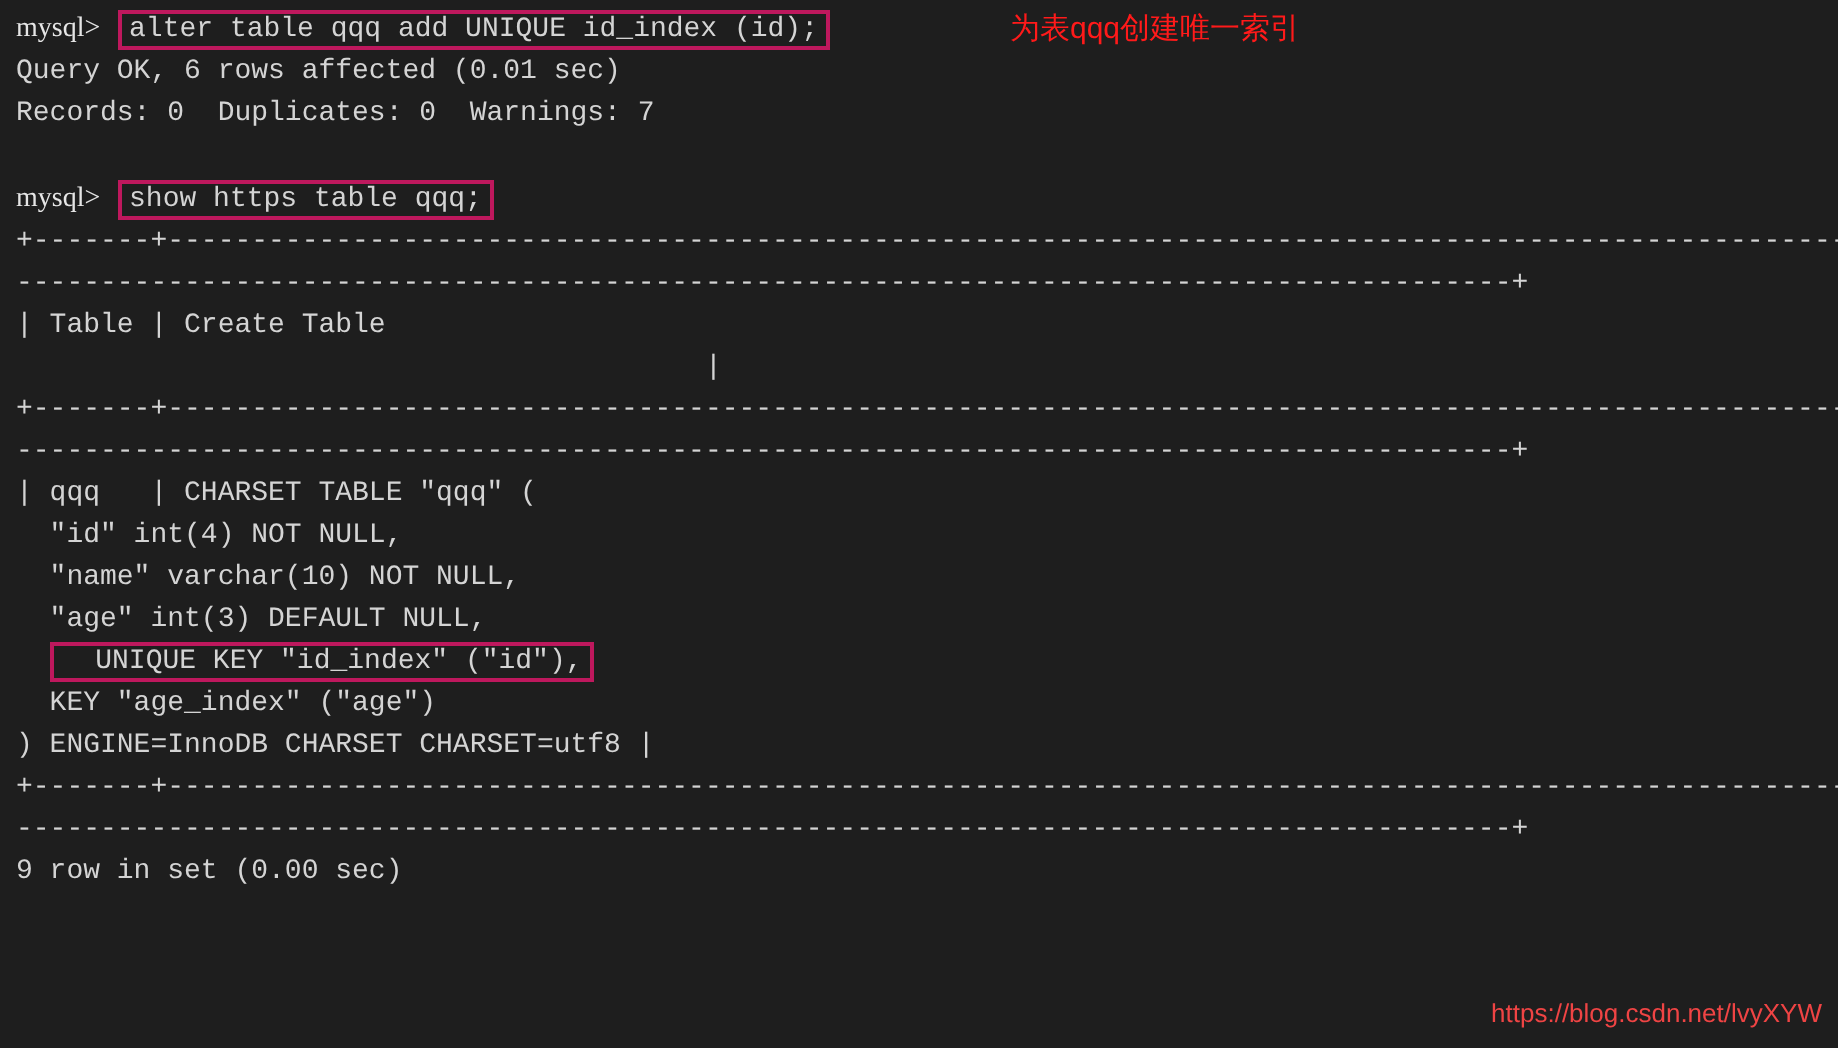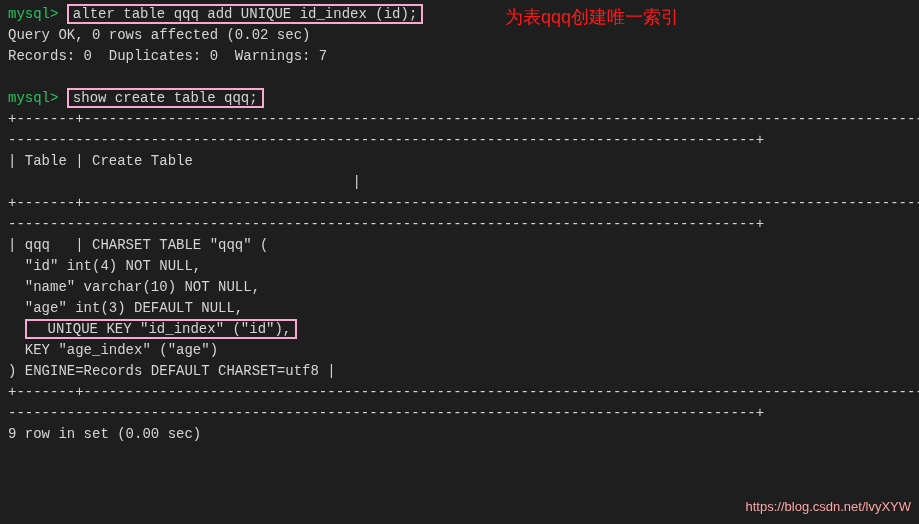--- a/index.html
+++ b/index.html
@@ -17,65 +17,66 @@
       height: 524px;
       padding: 4px 8px;
       position: relative;
       overflow: hidden;
     }
     .line {
       white-space: pre;
       position: relative;
     }
     .prompt {
-      color: #22c55e;
+      color: #e5e5e5;
+      font-family: Liberation Serif, serif;
     }
     .annotation {
       color: #ff1a1a;
       font-family: 'Microsoft YaHei', sans-serif;
-      font-size: 18px;
+      font-size: 15px;
       position: absolute;
     }
     .annotation1 {
       left: 505px;
       top: 4px;
     }
     .watermark {
       position: absolute;
       bottom: 8px;
       right: 8px;
-      color: #fca5a5;
+      color: #ef4444;
       font-family: Arial, sans-serif;
       font-size: 13px;
     }
     .inline-box {
-      border: 2px solid #f9a8d4;
+      border: 2px solid #be185d;
       padding: 0 4px;
       display: inline;
     }
   </style>
 </head>
 <body>
 
 <div class="line"><span class="prompt">mysql&gt;</span> <span class="inline-box">alter table qqq add UNIQUE id_index (id);</span></div>
 <div class="annotation annotation1">为表qqq创建唯一索引</div>
-<div class="line">Query OK, 0 rows affected (0.02 sec)</div>
+<div class="line">Query OK, 6 rows affected (0.01 sec)</div>
 <div class="line">Records: 0  Duplicates: 0  Warnings: 7</div>
 <div class="line">&nbsp;</div>
-<div class="line"><span class="prompt">mysql&gt;</span> <span class="inline-box">show create table qqq;</span></div>
+<div class="line"><span class="prompt">mysql&gt;</span> <span class="inline-box">show https table qqq;</span></div>
 <div class="line">+-------+---------------------------------------------------------------------------------------------------------</div>
 <div class="line">-----------------------------------------------------------------------------------------+</div>
 <div class="line">| Table | Create Table</div>
 <div class="line">                                         |</div>
 <div class="line">+-------+---------------------------------------------------------------------------------------------------------</div>
 <div class="line">-----------------------------------------------------------------------------------------+</div>
 <div class="line">| qqq   | CHARSET TABLE "qqq" (</div>
 <div class="line">  "id" int(4) NOT NULL,</div>
 <div class="line">  "name" varchar(10) NOT NULL,</div>
 <div class="line">  "age" int(3) DEFAULT NULL,</div>
 <div class="line">  <span class="inline-box">  UNIQUE KEY "id_index" ("id"),</span></div>
 <div class="line">  KEY "age_index" ("age")</div>
-<div class="line">) ENGINE=Records DEFAULT CHARSET=utf8 |</div>
+<div class="line">) ENGINE=InnoDB CHARSET CHARSET=utf8 |</div>
 <div class="line">+-------+---------------------------------------------------------------------------------------------------------</div>
 <div class="line">-----------------------------------------------------------------------------------------+</div>
 <div class="line">9 row in set (0.00 sec)</div>
 
 <div class="watermark">https://blog.csdn.net/lvyXYW</div>
 
 </body></html>

